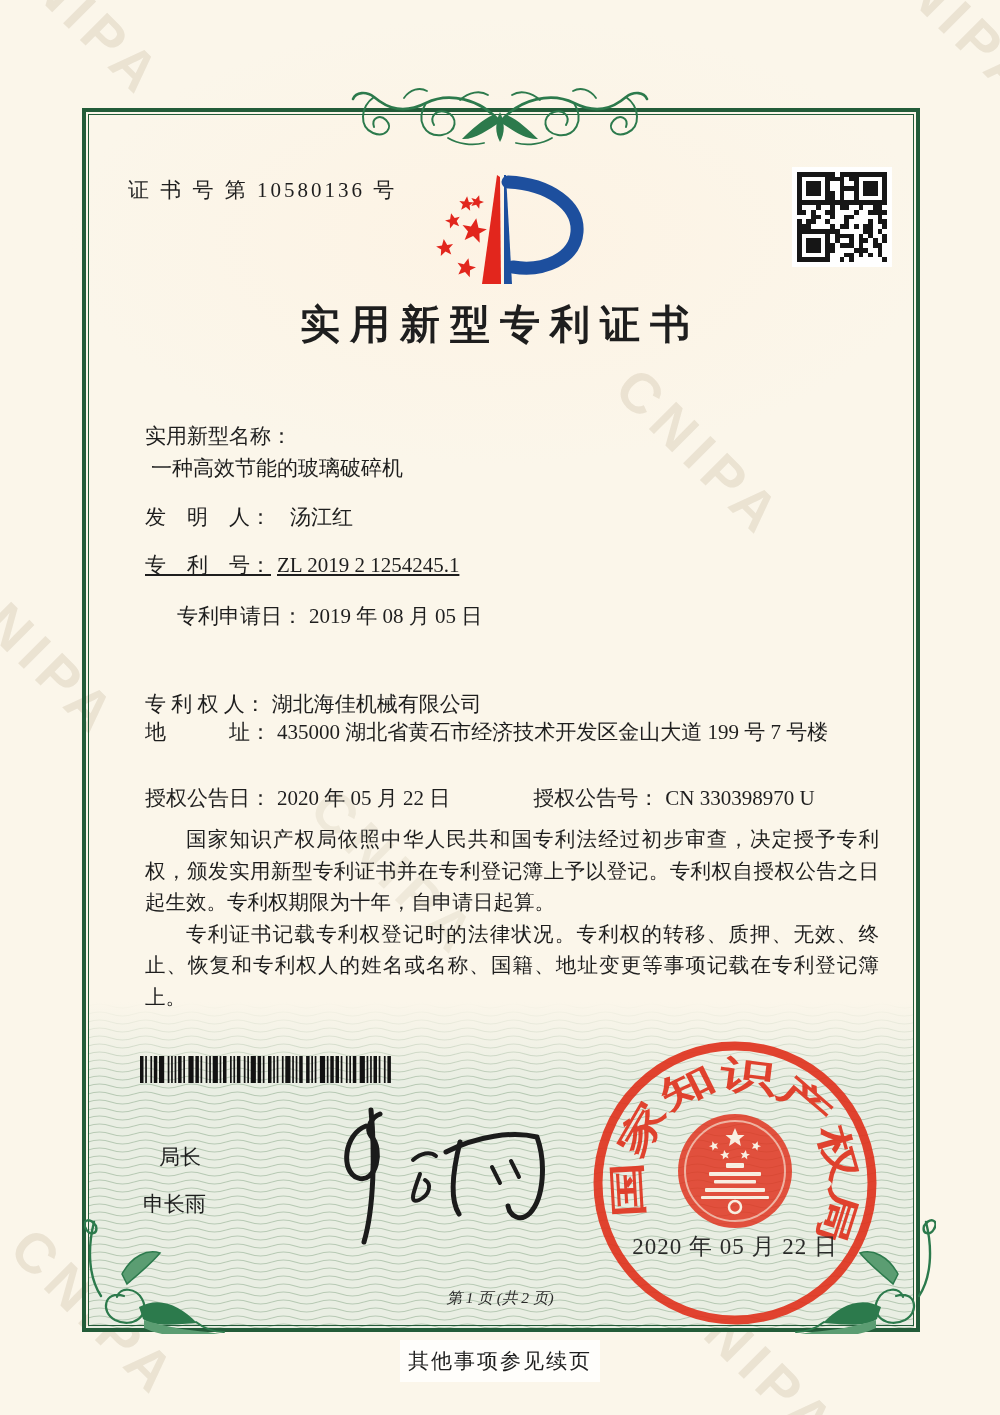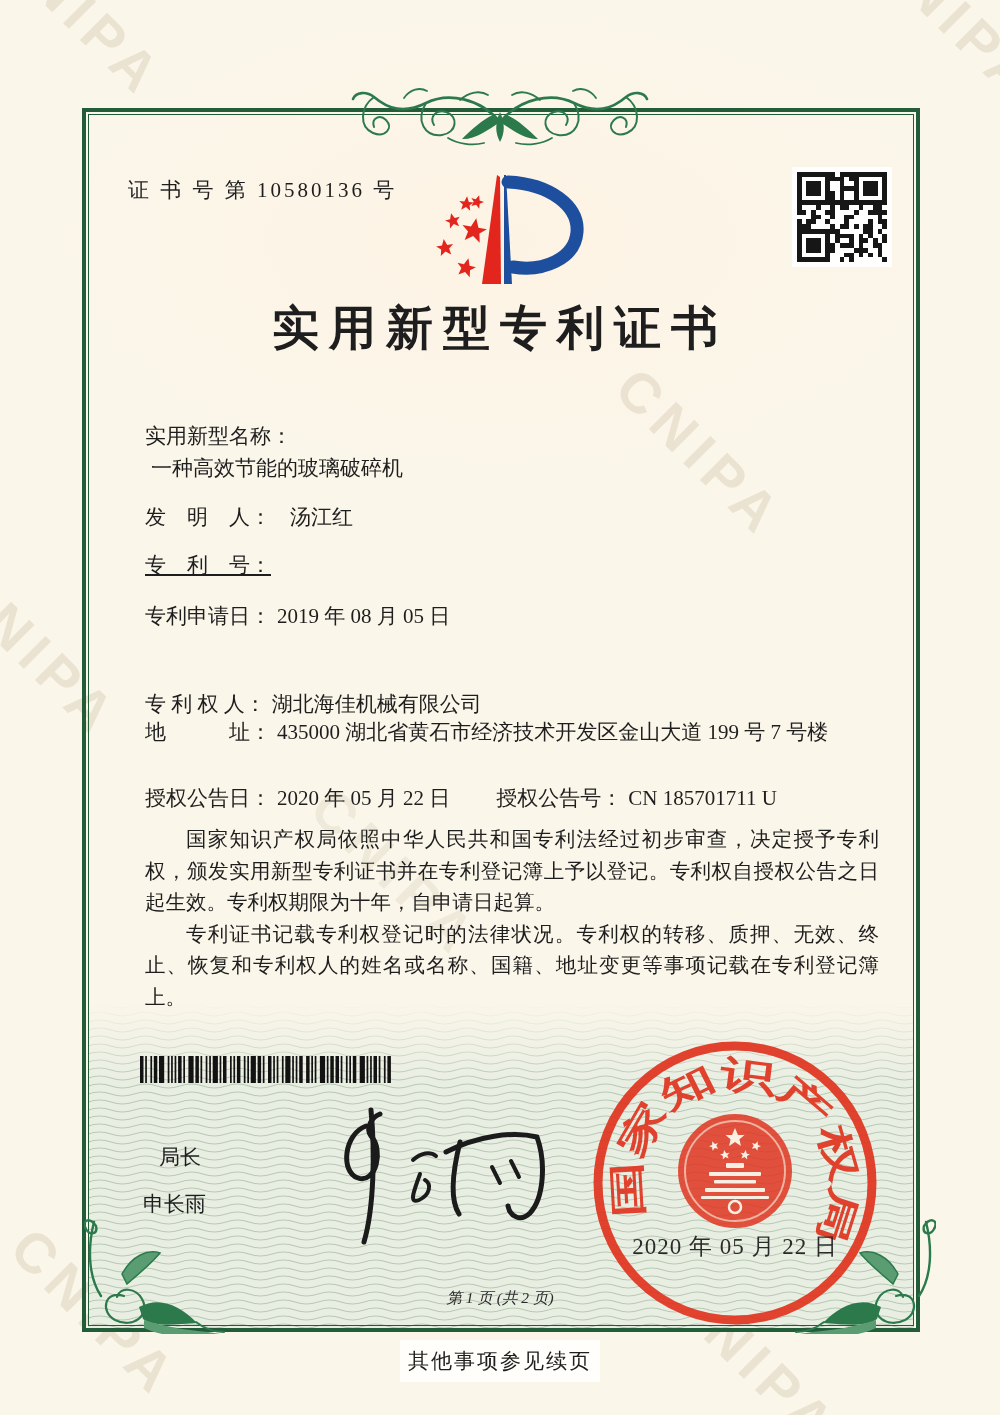--- a/index.html
+++ b/index.html
@@ -16,26 +16,26 @@
   .frame-inner{position:absolute;inset:2px;border:1.5px solid #235c39;}
   
   .guilloche{position:absolute;left:88px;top:1002px;width:826px;height:327px;background:#e9eee3;}
   .guilloche svg{position:absolute;inset:0;}
   .guilloche .fade{position:absolute;left:0;top:0;width:100%;height:80px;
         background:linear-gradient(#fbf6ea, rgba(251,246,234,0));}
   .cert-no{position:absolute;left:128px;top:176px;font-size:21px;letter-spacing:3px;}
   .qr{position:absolute;left:792px;top:167px;width:100px;height:100px;background:#fff;}
   .logo{position:absolute;left:415px;top:160px;}
   .title{position:absolute;left:0;width:1000px;top:297px;text-align:center;
-         font-size:47px;font-weight:bold;letter-spacing:10px;}
+         font-size:40px;font-weight:bold;letter-spacing:10px;}
   .row{position:absolute;left:145px;display:flex;font-size:21px;line-height:32px;}
   .row .lab{flex:0 0 auto;white-space:pre;}
   .row .val{margin-left:6px;}
   .row-addr .val{width:578px;}
-  .grant2{margin-left:46px;display:flex;}
+  .grant2{margin-left:83px;display:flex;}
   .paras{position:absolute;left:145px;top:824px;width:734px;font-size:20.5px;
          line-height:31.5px;text-align:justify;}
   .paras p{margin:0;text-indent:2em;}
   .barcode{position:absolute;left:140px;top:1056px;}
   .sig-title{position:absolute;left:143px;top:1143px;font-size:21px;font-family:"Liberation Sans","DejaVu Sans",sans-serif;margin-left:16px;}
   .sig-name{position:absolute;left:143px;top:1190px;font-size:21px;font-family:"Liberation Sans","DejaVu Sans",sans-serif;}
   .signature{position:absolute;left:300px;top:1090px;}
   .seal{position:absolute;left:580px;top:1028px;}
   .page-info{position:absolute;left:0;width:1000px;top:1288px;text-align:center;font-size:15.5px;color:#2a2a2a;font-style:italic;}
   .note{position:absolute;left:50%;transform:translateX(-50%);top:1340px;background:#fffefb;
@@ -246,39 +246,40 @@
   <div class="row" style="top:420px;flex-direction:column;">
     <span class="lab">实用新型名称：</span>
     <span class="val">一种高效节能的玻璃破碎机</span>
   </div>
   <div class="row" style="top:501px;gap:13px;">
     <span class="lab">发　明　人：</span>
     <span class="val">汤江红</span>
   </div>
   <div class="row" style="top:549px;text-decoration:underline;">
     <span class="lab">专　利　号：</span>
-  </div>
-  <div class="row" style="top:600px;">
+    <span class="val">ZL 2019 2 1254245.1</span>
+  </div>
+  <div class="row" style="top:600px;margin-left:32px;">
     <span class="lab">专利申请日：</span>
     <span class="val">2019 年 08 月 05 日</span>
   </div>
   <div class="row" style="top:664px;margin-top:24px;">
     <span class="lab">专 利 权 人：</span>
     <span class="val">湖北海佳机械有限公司</span>
   </div>
   <div class="row row-addr" style="top:716px;">
     <span class="lab">地　　　址：</span>
     <span class="val">435000  湖北省黄石市经济技术开发区金山大道 199 号 7 号楼</span>
   </div>
   <div class="row" style="top:782px;">
     <span class="lab">授权公告日：</span>
     <span class="val">2020 年 05 月 22 日</span>
     <span class="grant2">
       <span class="lab">授权公告号：</span>
-      <span class="val">CN 185701711 U</span>
+      <span class="val">CN 330398970 U</span>
     </span>
   </div>
 
   <div class="paras">
     <p>国家知识产权局依照中华人民共和国专利法经过初步审查，决定授予专利权，颁发实用新型专利证书并在专利登记簿上予以登记。专利权自授权公告之日起生效。专利权期限为十年，自申请日起算。</p>
     <p>专利证书记载专利权登记时的法律状况。专利权的转移、质押、无效、终止、恢复和专利权人的姓名或名称、国籍、地址变更等事项记载在专利登记簿上。</p>
   </div>
 
   <svg class="barcode" id="barcode" width="264" height="27">
       <rect x="0.0" y="0" width="3.5" height="27" fill="#121212"></rect>

